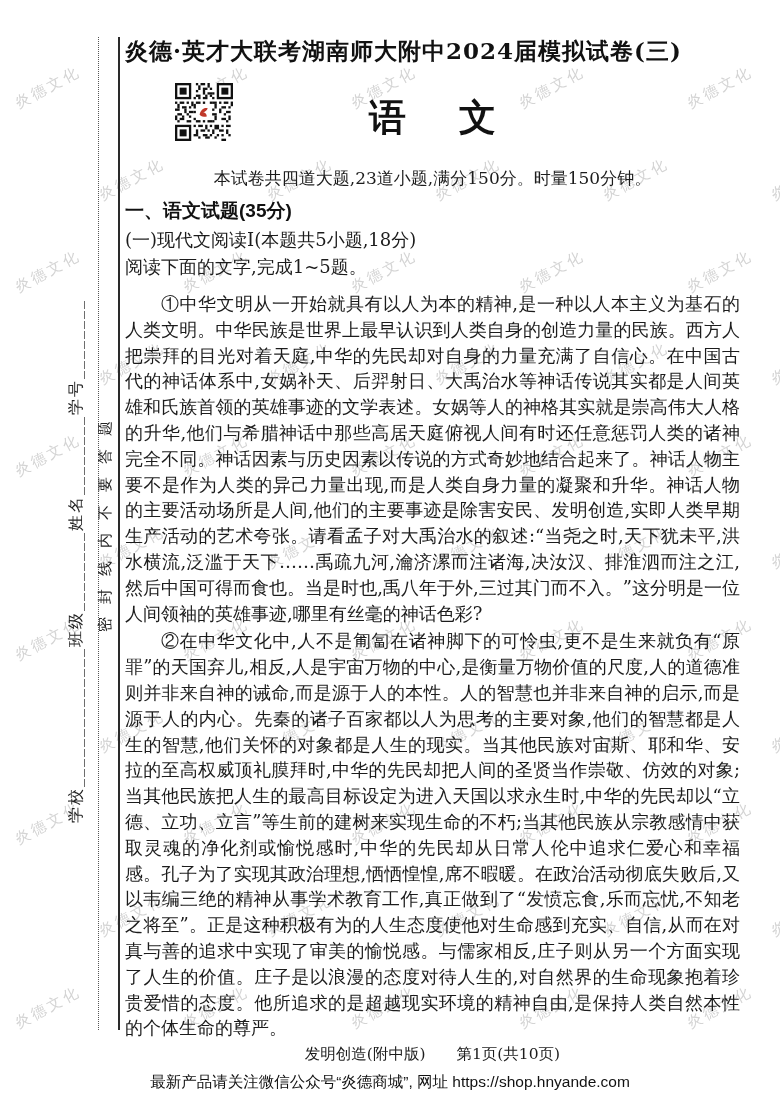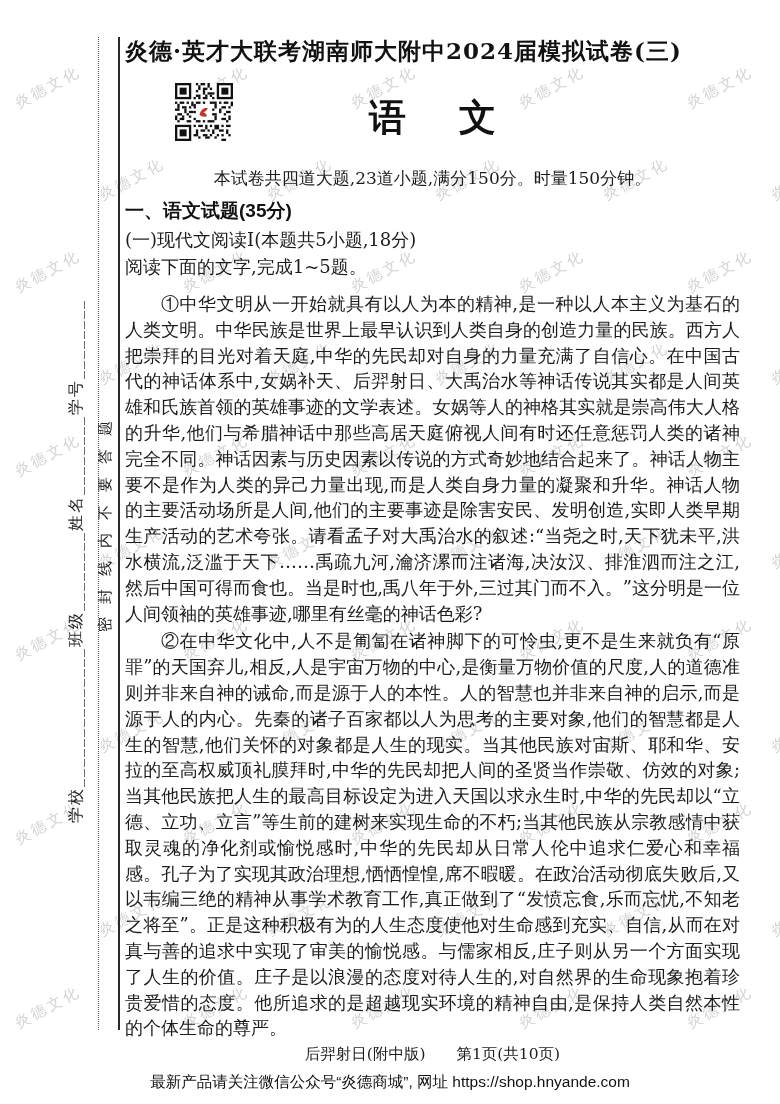--- a/index.html
+++ b/index.html
@@ -244,16 +244,16 @@
     <h3 class="section-heading">一、语文试题(35分)</h3>
     <p class="subsection-heading">(一)现代文阅读Ⅰ(本题共5小题,18分)</p>
     <p class="instruction">阅读下面的文字,完成1~5题。</p>
     <div class="passage">
       <p class="para">①中华文明从一开始就具有以人为本的精神,是一种以人本主义为基石的人类文明。中华民族是世界上最早认识到人类自身的创造力量的民族。西方人把崇拜的目光对着天庭,中华的先民却对自身的力量充满了自信心。在中国古代的神话体系中,女娲补天、后羿射日、大禹治水等神话传说其实都是人间英雄和氏族首领的英雄事迹的文学表述。女娲等人的神格其实就是崇高伟大人格的升华,他们与希腊神话中那些高居天庭俯视人间有时还任意惩罚人类的诸神完全不同。神话因素与历史因素以传说的方式奇妙地结合起来了。神话人物主要不是作为人类的异己力量出现,而是人类自身力量的凝聚和升华。神话人物的主要活动场所是人间,他们的主要事迹是除害安民、发明创造,实即人类早期生产活动的艺术夸张。请看孟子对大禹治水的叙述:“当尧之时,天下犹未平,洪水横流,泛滥于天下……禹疏九河,瀹济漯而注诸海,决汝汉、排淮泗而注之江,然后中国可得而食也。当是时也,禹八年于外,三过其门而不入。”这分明是一位人间领袖的英雄事迹,哪里有丝毫的神话色彩?</p>
       <p class="para">②在中华文化中,人不是匍匐在诸神脚下的可怜虫,更不是生来就负有“原罪”的天国弃儿,相反,人是宇宙万物的中心,是衡量万物价值的尺度,人的道德准则并非来自神的诫命,而是源于人的本性。人的智慧也并非来自神的启示,而是源于人的内心。先秦的诸子百家都以人为思考的主要对象,他们的智慧都是人生的智慧,他们关怀的对象都是人生的现实。当其他民族对宙斯、耶和华、安拉的至高权威顶礼膜拜时,中华的先民却把人间的圣贤当作崇敬、仿效的对象;当其他民族把人生的最高目标设定为进入天国以求永生时,中华的先民却以“立德、立功、立言”等生前的建树来实现生命的不朽;当其他民族从宗教感情中获取灵魂的净化剂或愉悦感时,中华的先民却从日常人伦中追求仁爱心和幸福感。孔子为了实现其政治理想,恓恓惶惶,席不暇暖。在政治活动彻底失败后,又以韦编三绝的精神从事学术教育工作,真正做到了“发愤忘食,乐而忘忧,不知老之将至”。正是这种积极有为的人生态度使他对生命感到充实、自信,从而在对真与善的追求中实现了审美的愉悦感。与儒家相反,庄子则从另一个方面实现了人生的价值。庄子是以浪漫的态度对待人生的,对自然界的生命现象抱着珍贵爱惜的态度。他所追求的是超越现实环境的精神自由,是保持人类自然本性的个体生命的尊严。</p>
 
     </div>
   </div>
 
-  <div class="page-footer">后羿射日(附中版)　　第1页(共10页)</div>
+  <div class="page-footer">发明创造(附中版)　　第1页(共10页)</div>
   <div class="promo-line">最新产品请关注微信公众号“炎德商城”, 网址 https://shop.hnyande.com</div>
 
 </div>
 
 </body></html>

